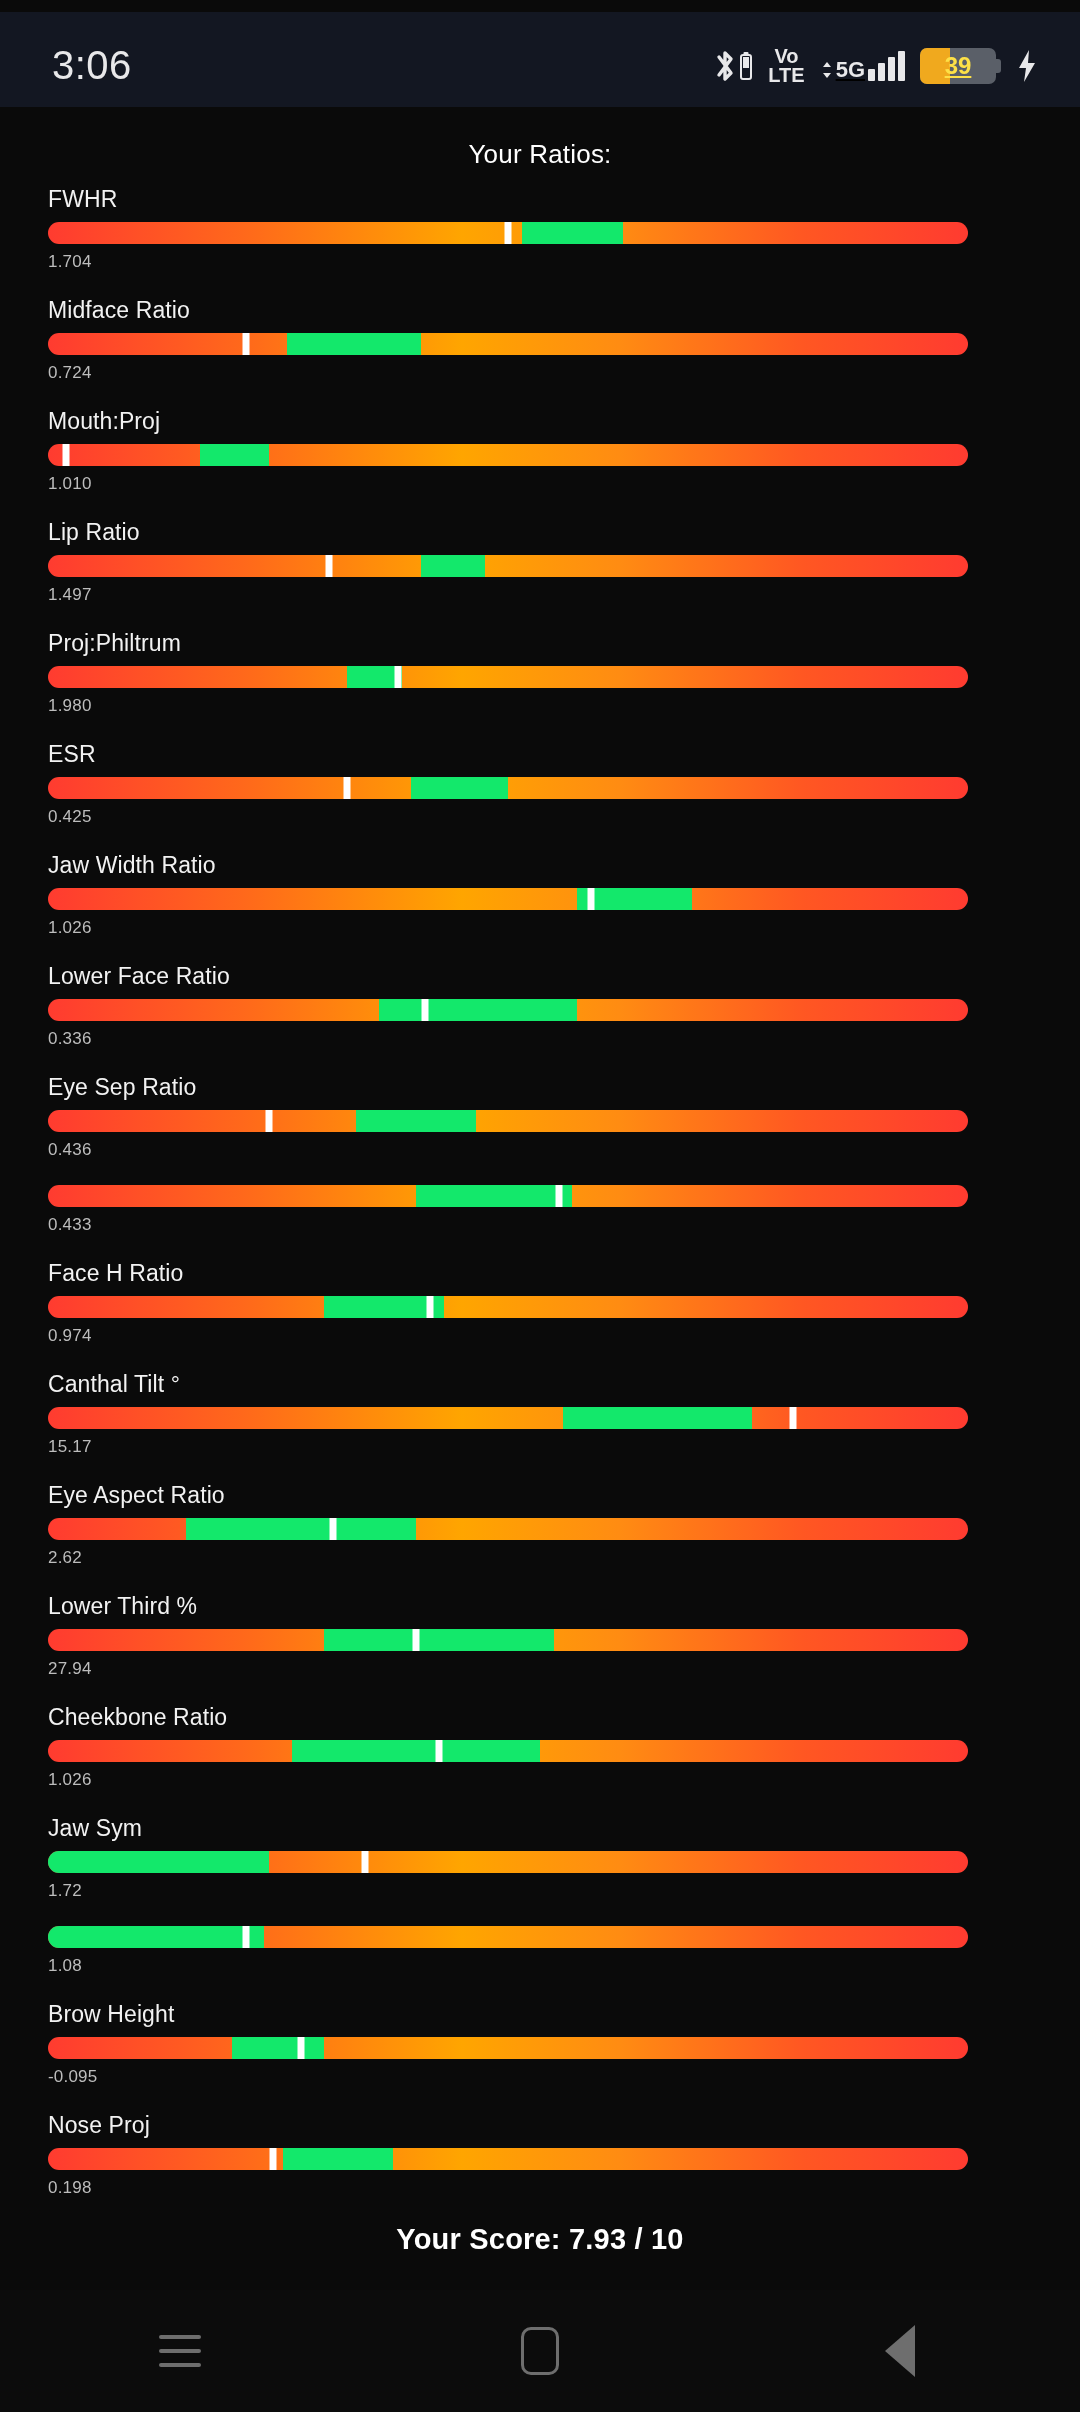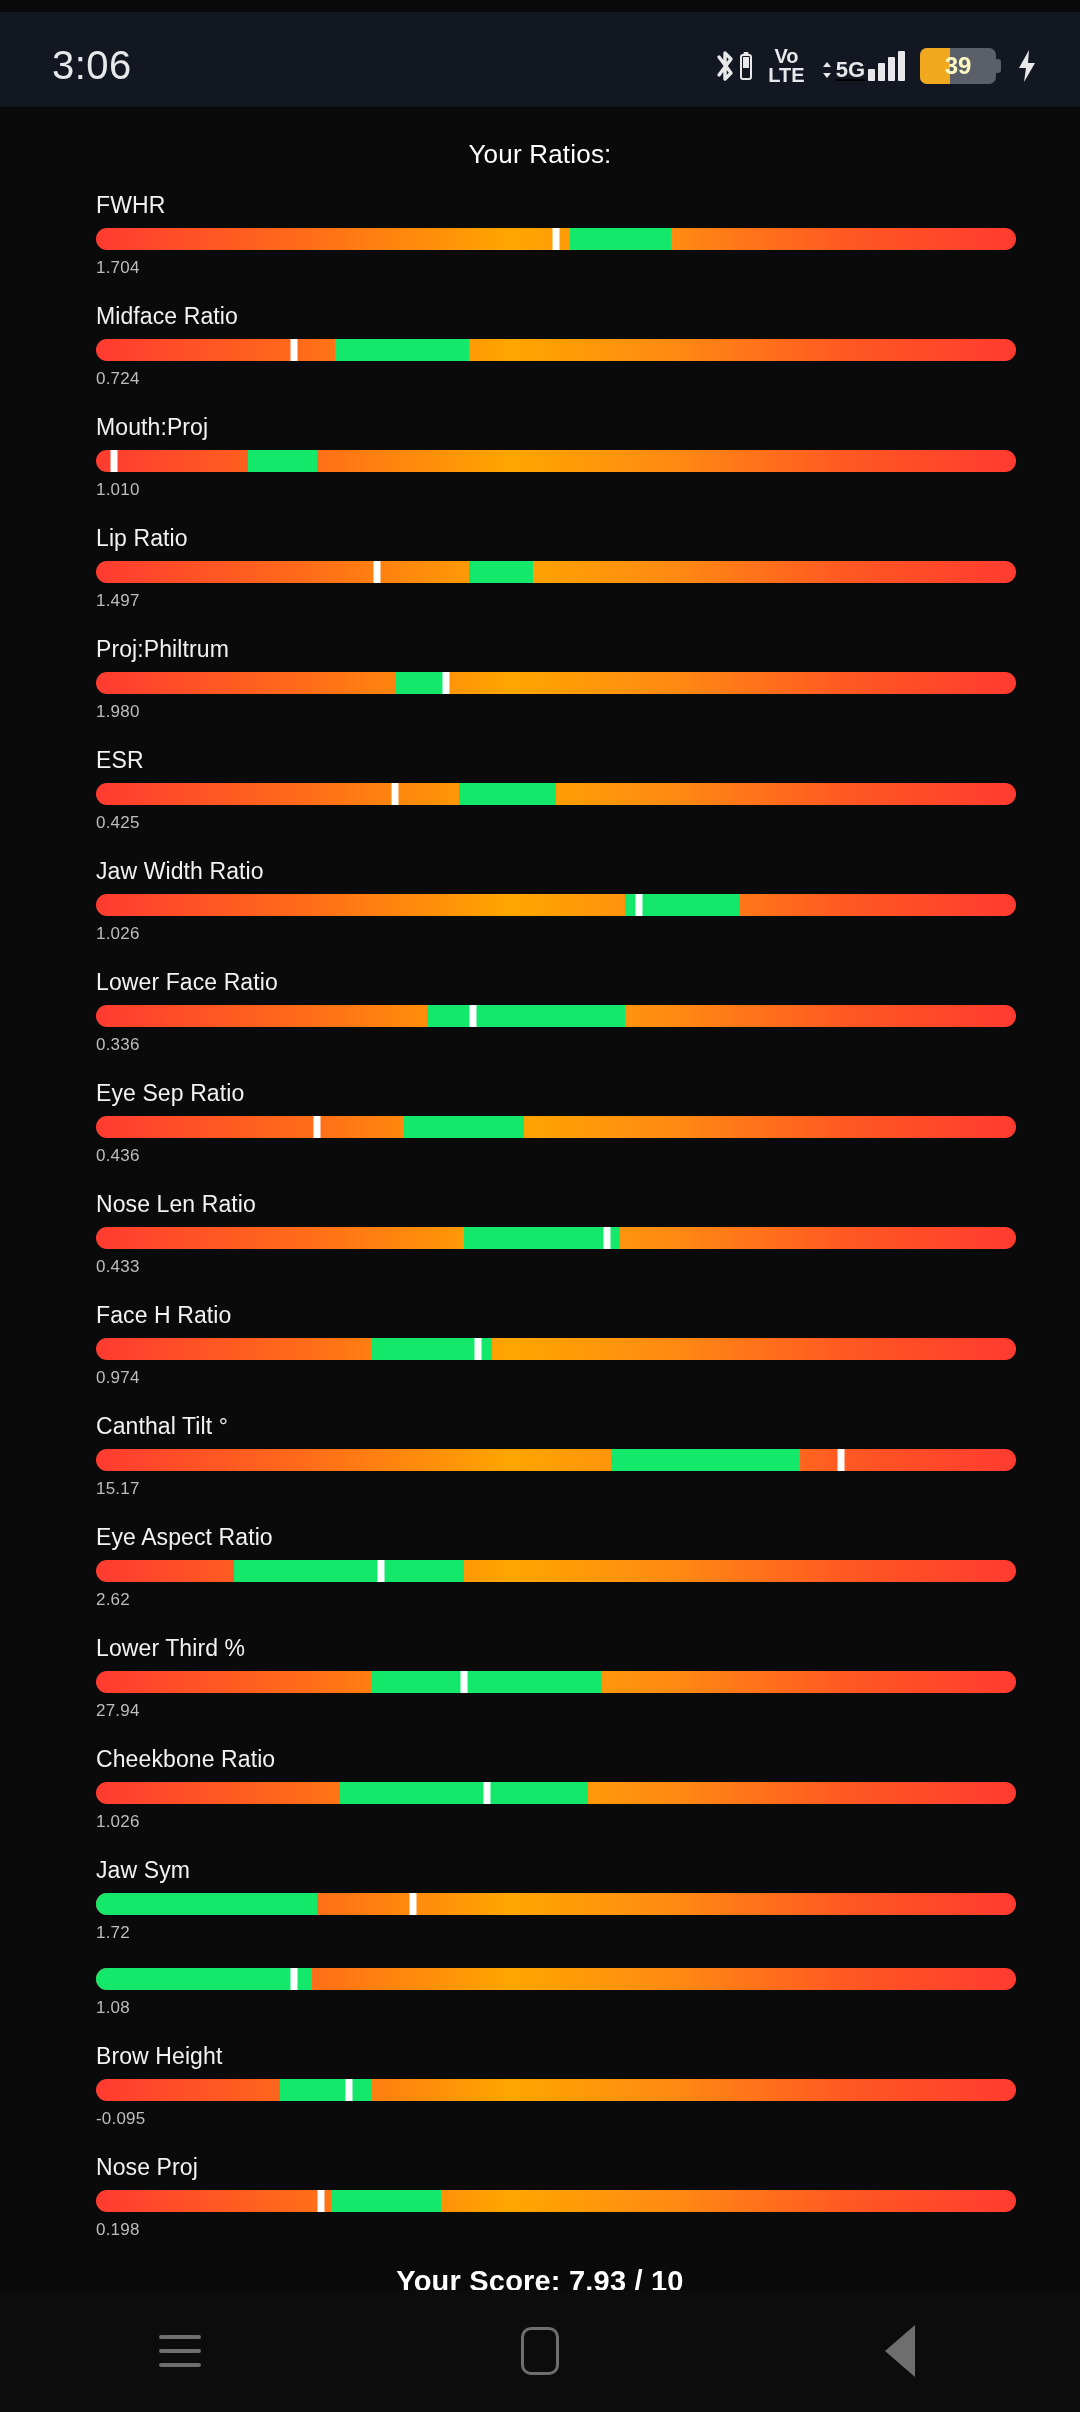--- a/index.html
+++ b/index.html
@@ -32,33 +32,33 @@
   .bars i { display:block; width:7px; background:#e8e8ea; border-radius:1px; }
   .bars i:nth-child(1){height:12px;} .bars i:nth-child(2){height:18px;}
   .bars i:nth-child(3){height:24px;} .bars i:nth-child(4){height:30px;}
   .batt {
     position:relative; width:76px; height:36px;
     border-radius:7px; background:#5a5f68; overflow:hidden;
     display:flex; align-items:center;
   }
   .batt .fill { position:absolute; left:0; top:0; bottom:0; background:#f0a91e; }
   .batt .pct { position:relative; width:100%; text-align:center;
-               color:#fef9c3; font-size:24px; font-weight:700; }
+               color:#fde047; font-size:24px; font-weight:700;text-decoration:underline; }
   .batt-nub { width:6px; height:14px; background:#5a5f68;
               border-radius:0 3px 3px 0; margin-left:-1px; }
   .batt-grp { display:flex; align-items:center; }
 
   
   .content { position:absolute; top:107px; left:0; width:1080px; height:2183px; background:#0a0a0a; }
   .page-title {
     text-align:center; color:#ffffff; font-size:26px; font-weight:400;
     padding-top:32px; letter-spacing:.2px;
   }
 
-  .ratios { margin-top:22px; padding:0 96px; }
+  .ratios { margin-top:16px; padding:0 48px; }
   .ratio-row { margin-bottom:25px; }
   .ratio-label {
     color:#f2f2f2; font-size:23px; font-weight:400;
     margin-bottom:9px; letter-spacing:.1px;
   }
   .bar {
     position:relative; width:920px; height:22px;
     border-radius:11px; overflow:hidden;
     background:linear-gradient(90deg,#ff3b30 0%,#ff6a1a 22%,#ffa500 45%,#ff8c12 62%,#ff5722 82%,#ff3b30 100%);
   }
@@ -232,21 +232,20 @@
         </div>
         <div class="ratio-row">
           <div class="ratio-label">Eye Sep Ratio</div>
           <div class="bar">
             <div class="zone" style="left: 33.5%; width: 13%;"></div>
             <div class="marker" style="left: 24%;"></div>
           </div>
           <div class="ratio-value">0.436</div>
         </div>
         <div class="ratio-row">
-          <div class="ratio-label">Nose Len Ratio</div>
           <div class="bar">
             <div class="zone" style="left: 40%; width: 17%;"></div>
             <div class="marker" style="left: 55.5%;"></div>
           </div>
           <div class="ratio-value">0.433</div>
         </div>
         <div class="ratio-row">
           <div class="ratio-label">Face H Ratio</div>
           <div class="bar">
             <div class="zone" style="left: 30%; width: 13%;"></div>

